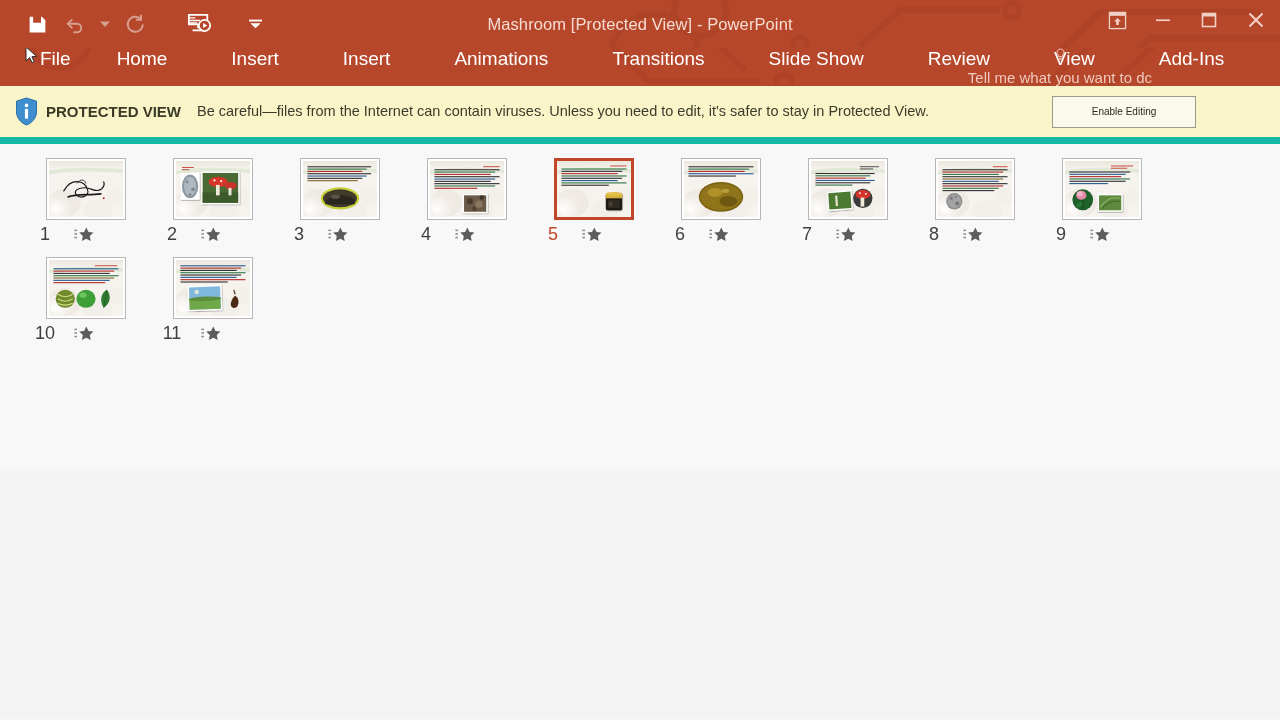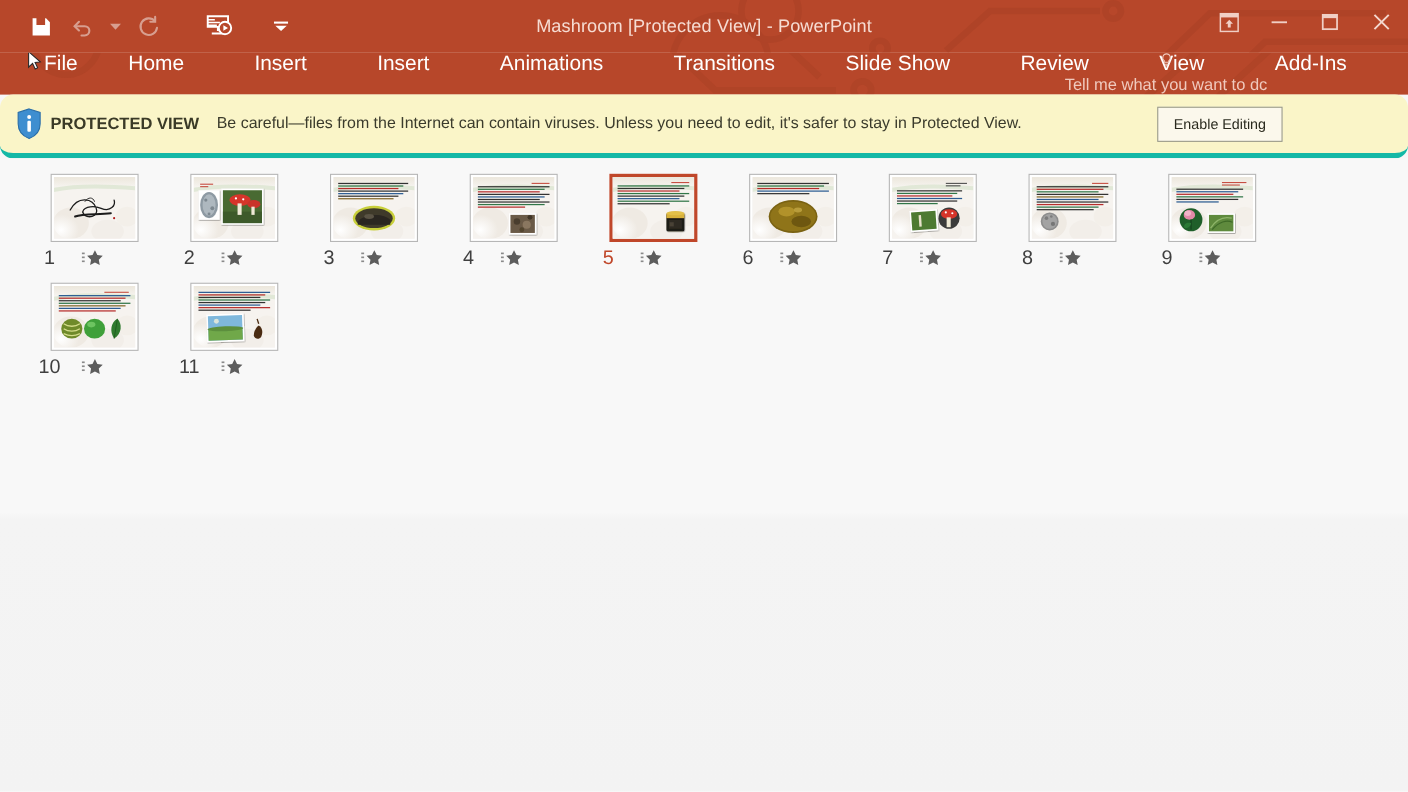--- a/index.html
+++ b/index.html
@@ -104,49 +104,48 @@
     padding: 0 14px 0 12px;
     color: #ffffff;
     font-size: 15.5px;
     z-index: 3;
   }
 
   
   .pvbar {
     height: 58px;
     background: #faf5c8;
-    border-bottom: 5px solid #14b8a6;
+    border-bottom: 7px solid #14b8a6;
     display: flex;
     align-items: center;
     padding: 0 14px 0 10px;
     position: relative;
-    border-radius: 12px;
   }
   .pv-shield { width: 32px; display: flex; align-items: center; justify-content: center; }
   .pv-label {
     font-size: 15px;
     font-weight: bold;
     color: #3a3a27;
     margin-left: 4px;
     margin-right: 16px;
     white-space: nowrap;
   }
   .pv-msg {
     font-size: 14.5px;
     color: #3b3b2c;
     line-height: 1.45;
     max-width: 855px;
     flex: 1;
   }
   .enable-btn {
-    width: 114px; height: 32px;
+    width: 144px; height: 32px;
     background: #fbf8ec;
     border: 1px solid #9a9a86;
     color: #2a2a1e;
-    font-size: 13px;
+    font-size: 10px;
     display: flex; align-items: center; justify-content: center;
     margin-right: 12px;
     flex: none;
   }
 
   
   .sorter {
     position: relative;
     height: calc(720px - 48px - 38px - 59px);
     background: linear-gradient(180deg,#f8f8f8 0%, #f8f8f8 56%, #f4f4f4 57%, #f3f3f3 100%);

